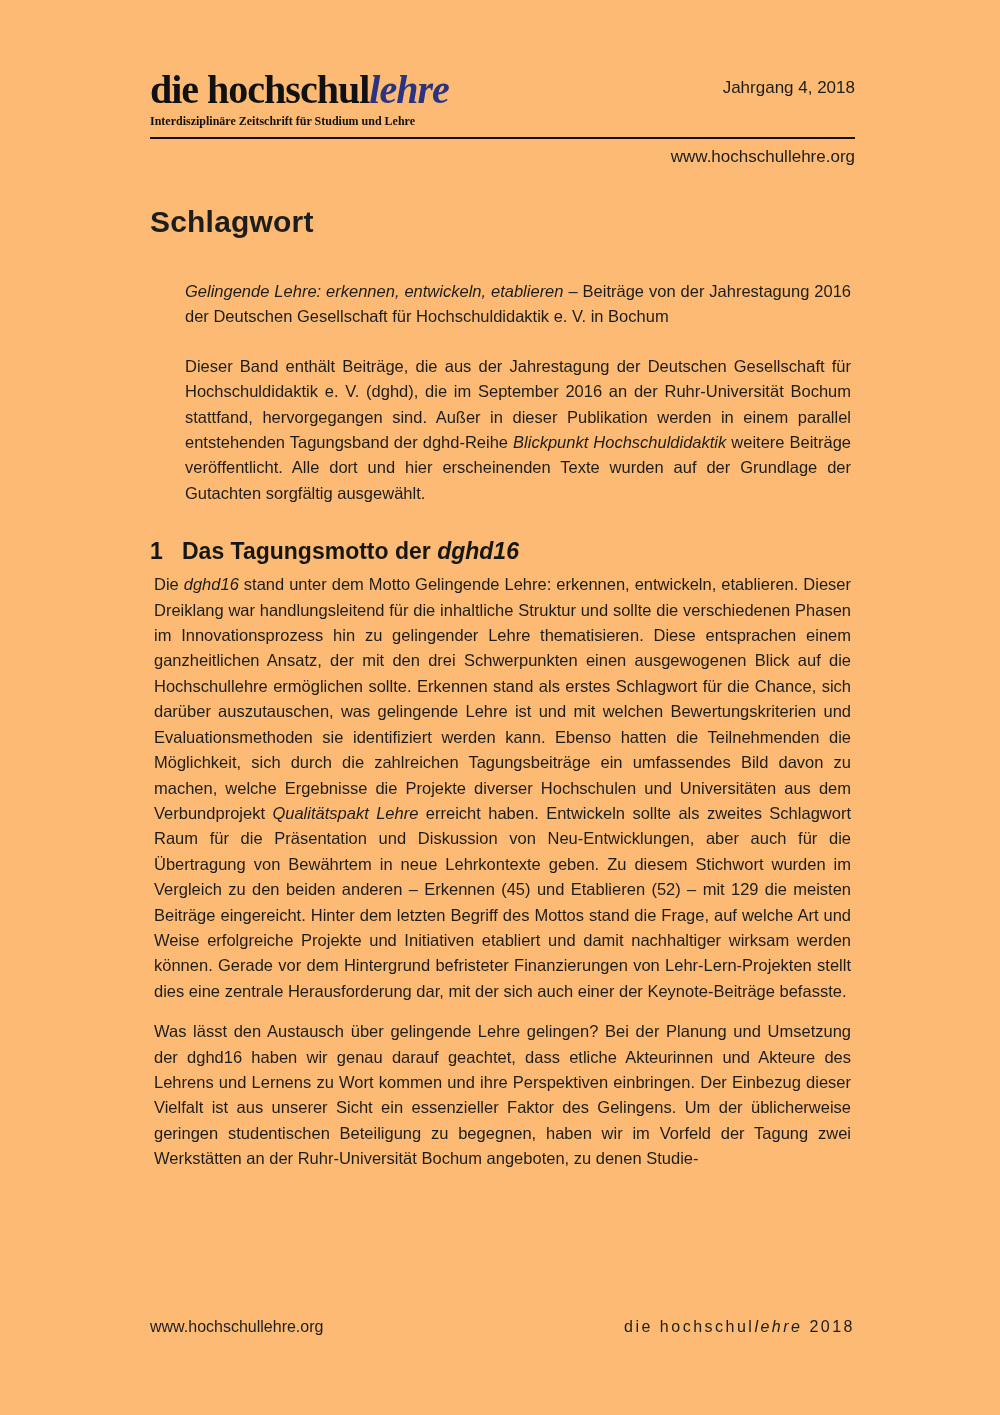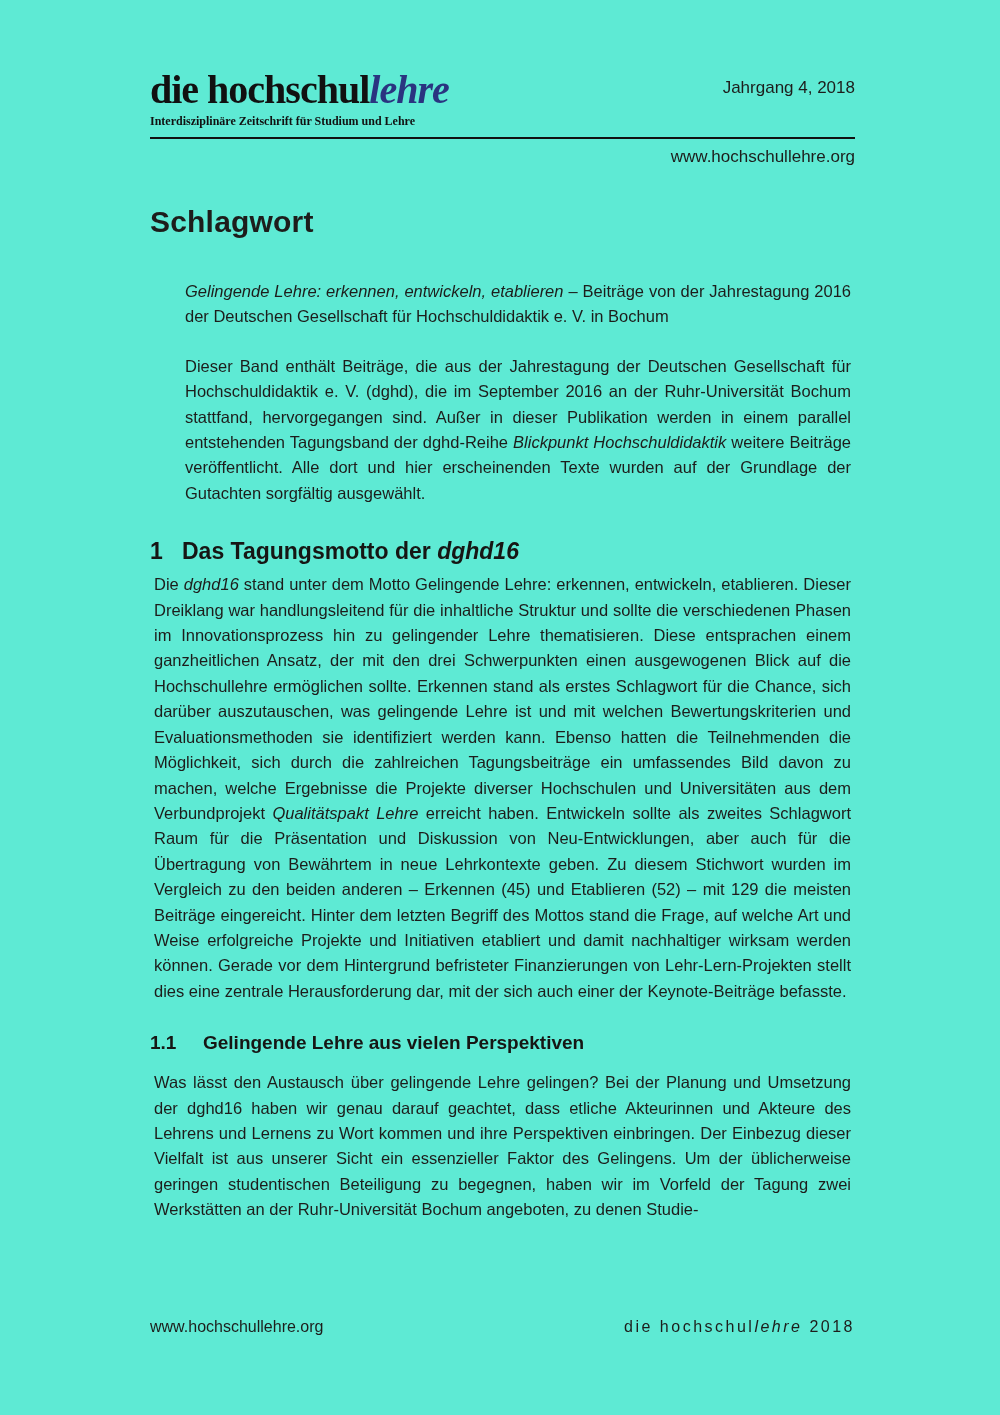--- a/index.html
+++ b/index.html
@@ -1,21 +1,21 @@
 <!DOCTYPE html>
 <html lang="de"><head>
 <meta charset="utf-8">
 <style>
   html, body { margin: 0; padding: 0; background: #ffffff; }
   .page {
     position: relative;
     width: 1000px;
     height: 1415px;
     margin: 0 auto;
-    background: #5eead4;
+    background: #fdba74;
     box-sizing: border-box;
     padding: 70px 145px 0 150px;
     font-family: "Liberation Sans", sans-serif;
     color: #1d1d1b;
     overflow: hidden;
   }
   .it { font-style: italic; }
 
   
   .header-row { display: flex; justify-content: space-between; align-items: flex-start; }
@@ -103,24 +103,20 @@
     <p class="para abstract-paragraph"><span>Dieser Band enthält Beiträge, die aus der Jahrestagung der Deutschen Gesellschaft für Hochschuldidaktik e. V. (dghd), die im September 2016 an der Ruhr-Universität Bochum stattfand, hervorgegangen sind. Außer in dieser Publikation werden in einem parallel entstehenden Tagungsband der dghd-Reihe </span><span class="it">Blickpunkt Hochschuldidaktik</span><span> weitere Beiträge veröffentlicht. Alle dort und hier erscheinenden Texte wurden auf der Grundlage der Gutachten sorgfältig ausgewählt.</span></p>
   </div>
 
   <div class="section-heading">
     <span class="num">1</span>
     <span><span>Das Tagungsmotto der </span><span class="it">dghd16</span></span>
   </div>
 
   <p class="para section-body"><span>Die </span><span class="it">dghd16</span><span> stand unter dem Motto Gelingende Lehre: erkennen, entwickeln, etablieren. Dieser Dreiklang war handlungsleitend für die inhaltliche Struktur und sollte die verschiedenen Phasen im Innovationsprozess hin zu gelingender Lehre thematisieren. Diese entsprachen einem ganzheitlichen Ansatz, der mit den drei Schwerpunkten einen ausgewogenen Blick auf die Hochschullehre ermöglichen sollte. Erkennen stand als erstes Schlagwort für die Chance, sich darüber auszutauschen, was gelingende Lehre ist und mit welchen Bewertungskriterien und Evaluationsmethoden sie identifiziert werden kann. Ebenso hatten die Teilnehmenden die Möglichkeit, sich durch die zahlreichen Tagungsbeiträge ein umfassendes Bild davon zu machen, welche Ergebnisse die Projekte diverser Hochschulen und Universitäten aus dem Verbundprojekt </span><span class="it">Qualitätspakt Lehre</span><span> erreicht haben. Entwickeln sollte als zweites Schlagwort Raum für die Präsentation und Diskussion von Neu-Entwicklungen, aber auch für die Übertragung von Bewährtem in neue Lehrkontexte geben. Zu diesem Stichwort wurden im Vergleich zu den beiden anderen – Erkennen (45) und Etablieren (52) – mit 129 die meisten Beiträge eingereicht. Hinter dem letzten Begriff des Mottos stand die Frage, auf welche Art und Weise erfolgreiche Projekte und Initiativen etabliert und damit nachhaltiger wirksam werden können. Gerade vor dem Hintergrund befristeter Finanzierungen von Lehr-Lern-Projekten stellt dies eine zentrale Herausforderung dar, mit der sich auch einer der Keynote-Beiträge befasste.</span></p>
 
-  <div class="subsection-heading">
-    <span class="num">1.1</span>
-    <span>Gelingende Lehre aus vielen Perspektiven</span>
-  </div>
 
   <p class="para subsection-body">Was lässt den Austausch über gelingende Lehre gelingen? Bei der Planung und Umsetzung der dghd16 haben wir genau darauf geachtet, dass etliche Akteurinnen und Akteure des Lehrens und Lernens zu Wort kommen und ihre Perspektiven einbringen. Der Einbezug dieser Vielfalt ist aus unserer Sicht ein essenzieller Faktor des Gelingens. Um der üblicherweise geringen studentischen Beteiligung zu begegnen, haben wir im Vorfeld der Tagung zwei Werkstätten an der Ruhr-Universität Bochum angeboten, zu denen Studie-</p>
 
   <div class="footer">
     <div>www.hochschullehre.org</div>
     <div class="footer-journal"><span>die hochschul</span><span class="it">lehre</span><span> 2018</span></div>
   </div>
 
 </div>
 

